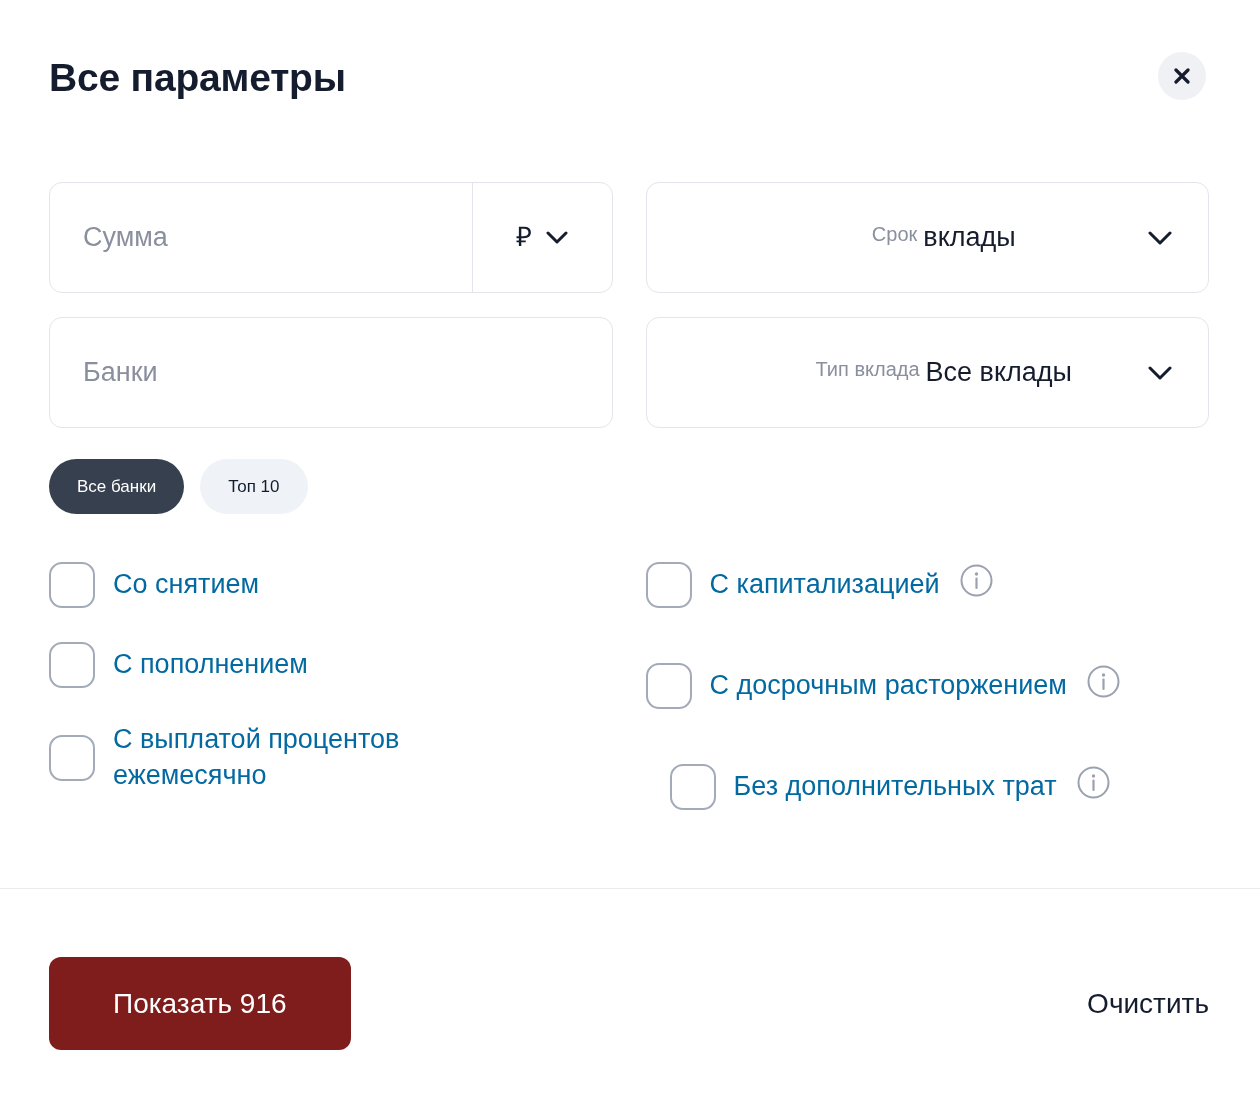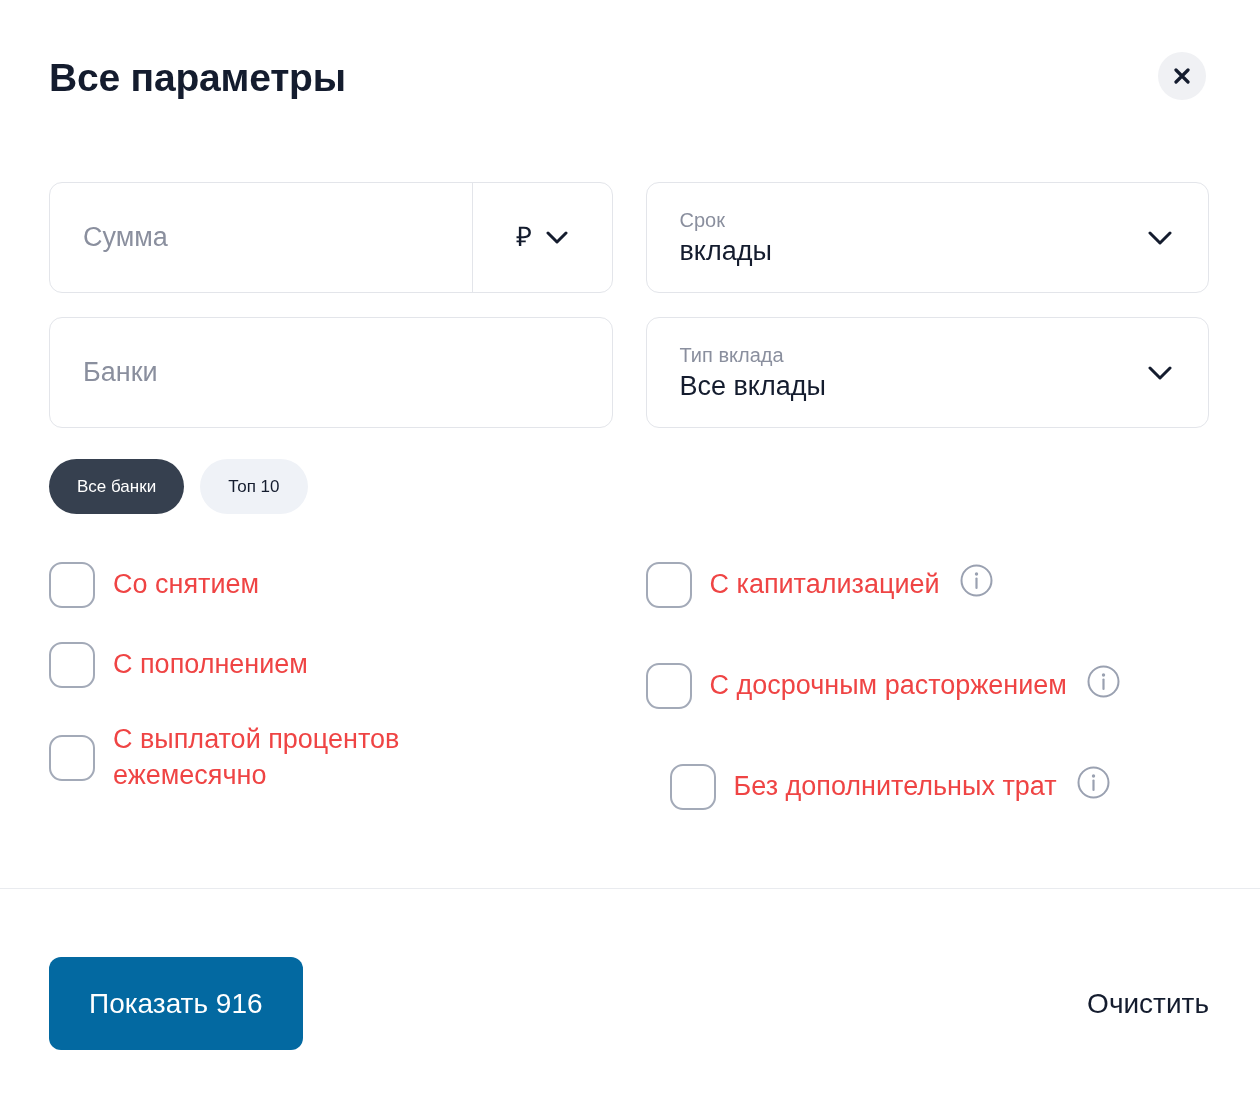--- a/index.html
+++ b/index.html
@@ -97,21 +97,20 @@
   .field-placeholder {
     font-size: 27px;
     color: #8a8f9e;
     padding-left: 33px;
     line-height: 1;
   }
 
   .field-inner {
     padding-left: 33px;
     display: flex;
-    flex-direction: column;
     justify-content: center;
     gap: 6px;
     width: 100%;
   }
 
   .field-label {
     font-size: 20px;
     color: #8a8f9e;
     line-height: 1.1;
   }
@@ -227,21 +226,21 @@
     flex: 0 0 auto;
     width: 46px;
     height: 46px;
     border: 2px solid #a3aab8;
     border-radius: 13px;
     background: #ffffff;
   }
 
   .checkbox-label {
     font-size: 27px;
-    color: #ef4444;
+    color: #0369a1;
     line-height: 1.32;
     max-width: 420px;
   }
 
   .info-icon {
     flex: 0 0 auto;
     width: 33px;
     height: 33px;
     color: #9aa1b1;
     margin-left: 2px;
@@ -264,26 +263,26 @@
     position: absolute;
     left: 49px;
     right: 49px;
     top: 957px;
     display: flex;
     align-items: center;
     justify-content: space-between;
   }
 
   .primary-button {
-    background: #0369a1;
+    background: #7f1d1d;
     color: #ffffff;
     border: none;
     border-radius: 12px;
     height: 93px;
-    padding: 0 40px;
+    padding: 0 64px;
     font-family: inherit;
     font-size: 28px;
     cursor: pointer;
     line-height: 1;
     display: inline-flex;
     align-items: center;
     justify-content: center;
   }
 
   .clear-link {

